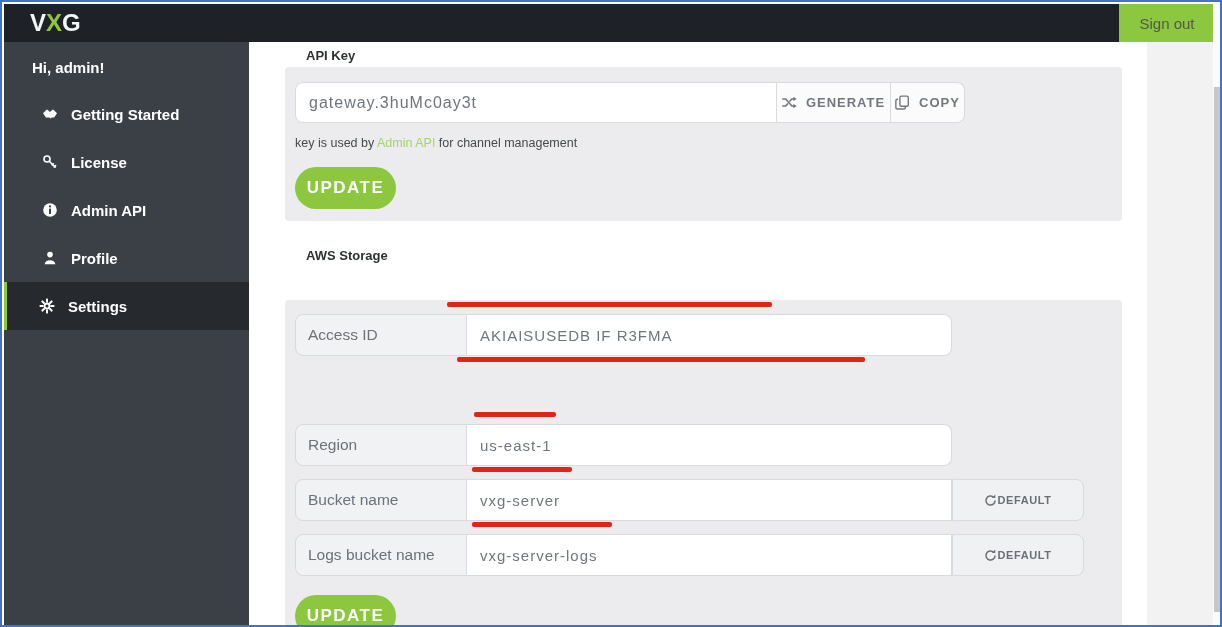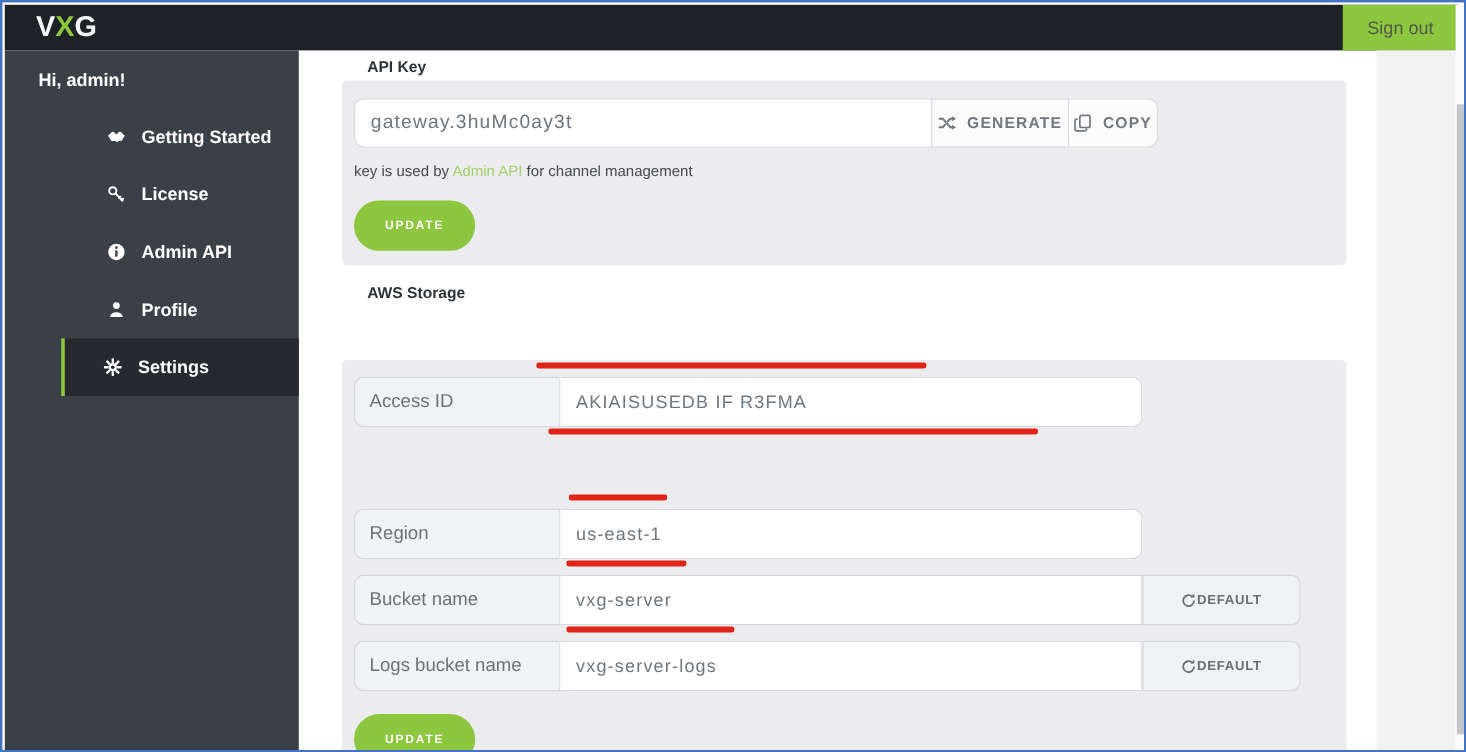--- a/index.html
+++ b/index.html
@@ -8,21 +8,21 @@
 
   
   .topbar{position:absolute;left:2px;top:2px;width:1211px;height:38px;background:#1e2125;display:flex;align-items:center;}
   .logo{margin-left:26px;font-size:24px;font-weight:700;letter-spacing:0;color:#f4f5f6;font-style:normal;}
   .logo .lx{color:#8dc63f;}
   .signout{position:absolute;right:0;top:0;width:96px;height:38px;background:#8dc63f;border:none;color:#515a46;font-size:15px;display:flex;align-items:center;justify-content:center;cursor:pointer;}
 
   
   .sidebar{position:absolute;left:2px;top:40px;width:245px;height:585px;background:#3b4046;}
   .greeting{padding:17px 0 0 28px;color:#fff;font-weight:700;font-size:15px;}
-  .menu{margin-top:14px;padding-left:47px;}
+  .menu{margin-top:14px;}
   .menu-item{height:48px;display:flex;align-items:center;padding-left:34px;color:#fff;font-weight:700;font-size:15px;cursor:pointer;border-left:3px solid transparent;}
   .menu-item .mi-icon{width:17px;height:17px;margin-right:13px;display:inline-flex;align-items:center;justify-content:center;flex:0 0 17px;}
   .menu-item.active{background:#26292d;border-left:3px solid #8dc63f;padding-left:31px;}
   .mi-icon svg{width:16px;height:16px;}
 
   
   .gutter{position:absolute;left:1145px;top:40px;width:66px;height:585px;background:#f2f2f3;}
   .scroll-track{position:absolute;left:1211px;top:2px;width:9px;height:623px;background:#fbfbfc;}
   .scroll-thumb{position:absolute;left:1212px;top:85px;width:8px;height:525px;background:#c4c6c8;}
 
@@ -35,21 +35,21 @@
   .igroup{position:absolute;display:flex;height:41px;}
   .tinput{height:100%;background:#fff;border:1px solid #d7dade;color:#6f757c;font-size:16px;letter-spacing:1px;padding:0 13px;outline:none;}
   .first-radius{border-radius:8px 0 0 8px;}
   .last-radius{border-radius:0 8px 8px 0;}
   .gbtn{height:100%;background:#fbfbfc;border:1px solid #d7dade;border-left:none;color:#72787e;font-size:13px;font-weight:700;letter-spacing:1px;display:flex;align-items:center;justify-content:center;gap:9px;cursor:pointer;}
   .gbtn svg{width:15px;height:15px;}
 
   .note{position:absolute;left:10px;top:69px;font-size:12.5px;color:#46494d;}
   .note a{color:#a6d16d;text-decoration:none;}
 
-  .update-btn{position:absolute;left:10px;width:101px;height:42px;border:none;border-radius:21px;background:#8dc63f;color:#fff;font-size:10px;font-weight:700;letter-spacing:1.5px;cursor:pointer;}
+  .update-btn{position:absolute;left:10px;width:101px;height:42px;border:none;border-radius:21px;background:#8dc63f;color:#fff;font-size:17px;font-weight:700;letter-spacing:1.5px;cursor:pointer;}
 
   .row{position:absolute;left:10px;display:flex;height:42px;}
   .row-label{width:172px;background:#f1f2f3;border:1px solid #d7dade;border-radius:8px 0 0 8px;display:flex;align-items:center;padding-left:12px;color:#6c7278;font-size:15.5px;}
   .row-input{width:485px;height:100%;background:#fff;border:1px solid #d7dade;border-left:none;color:#70767d;font-size:15px;letter-spacing:1px;padding:0 13px;outline:none;border-radius:0 8px 8px 0;}
   .row-input.flat{border-radius:0;}
   .default-btn{width:132px;height:100%;background:#f0f1f2;border:1px solid #d7dade;border-left:1px solid #d7dade;border-radius:0 8px 8px 0;color:#6b7076;font-size:11px;font-weight:700;letter-spacing:0.6px;display:flex;align-items:center;justify-content:center;cursor:pointer;}
   .default-btn svg{width:13px;height:13px;}
 
   .redline{position:absolute;height:5px;background:#e02418;border-radius:2px;z-index:5;}
 </style>
@@ -163,21 +163,21 @@
               <path d="M3.2 4.6h-.7A1.6 1.6 0 0 0 .9 6.2v7.2A1.6 1.6 0 0 0 2.5 15h7a1.6 1.6 0 0 0 1.6-1.6v-.7" fill="none" stroke="#72787e" stroke-width="1.5"></path>
             </svg>
         </span>
         <span>COPY</span>
       </button>
     </div>
     <div class="note"><span>key is used by </span><a href="#">Admin API</a><span> for channel management</span></div>
     <button class="update-btn" style="top:100px;">UPDATE</button>
   </div>
 
-  <div class="sec-title" style="top:234px;">AWS Storage</div>
+  <div class="sec-title" style="top:246px;">AWS Storage</div>
 
   <div class="panel panel2">
 
     <div class="row" style="top:14px;">
       <div class="row-label">Access ID</div>
       <input class="row-input" type="text" value="AKIAISUSEDB IF R3FMA" style="">
     </div>
 
 
     <div class="row" style="top:124px;">

